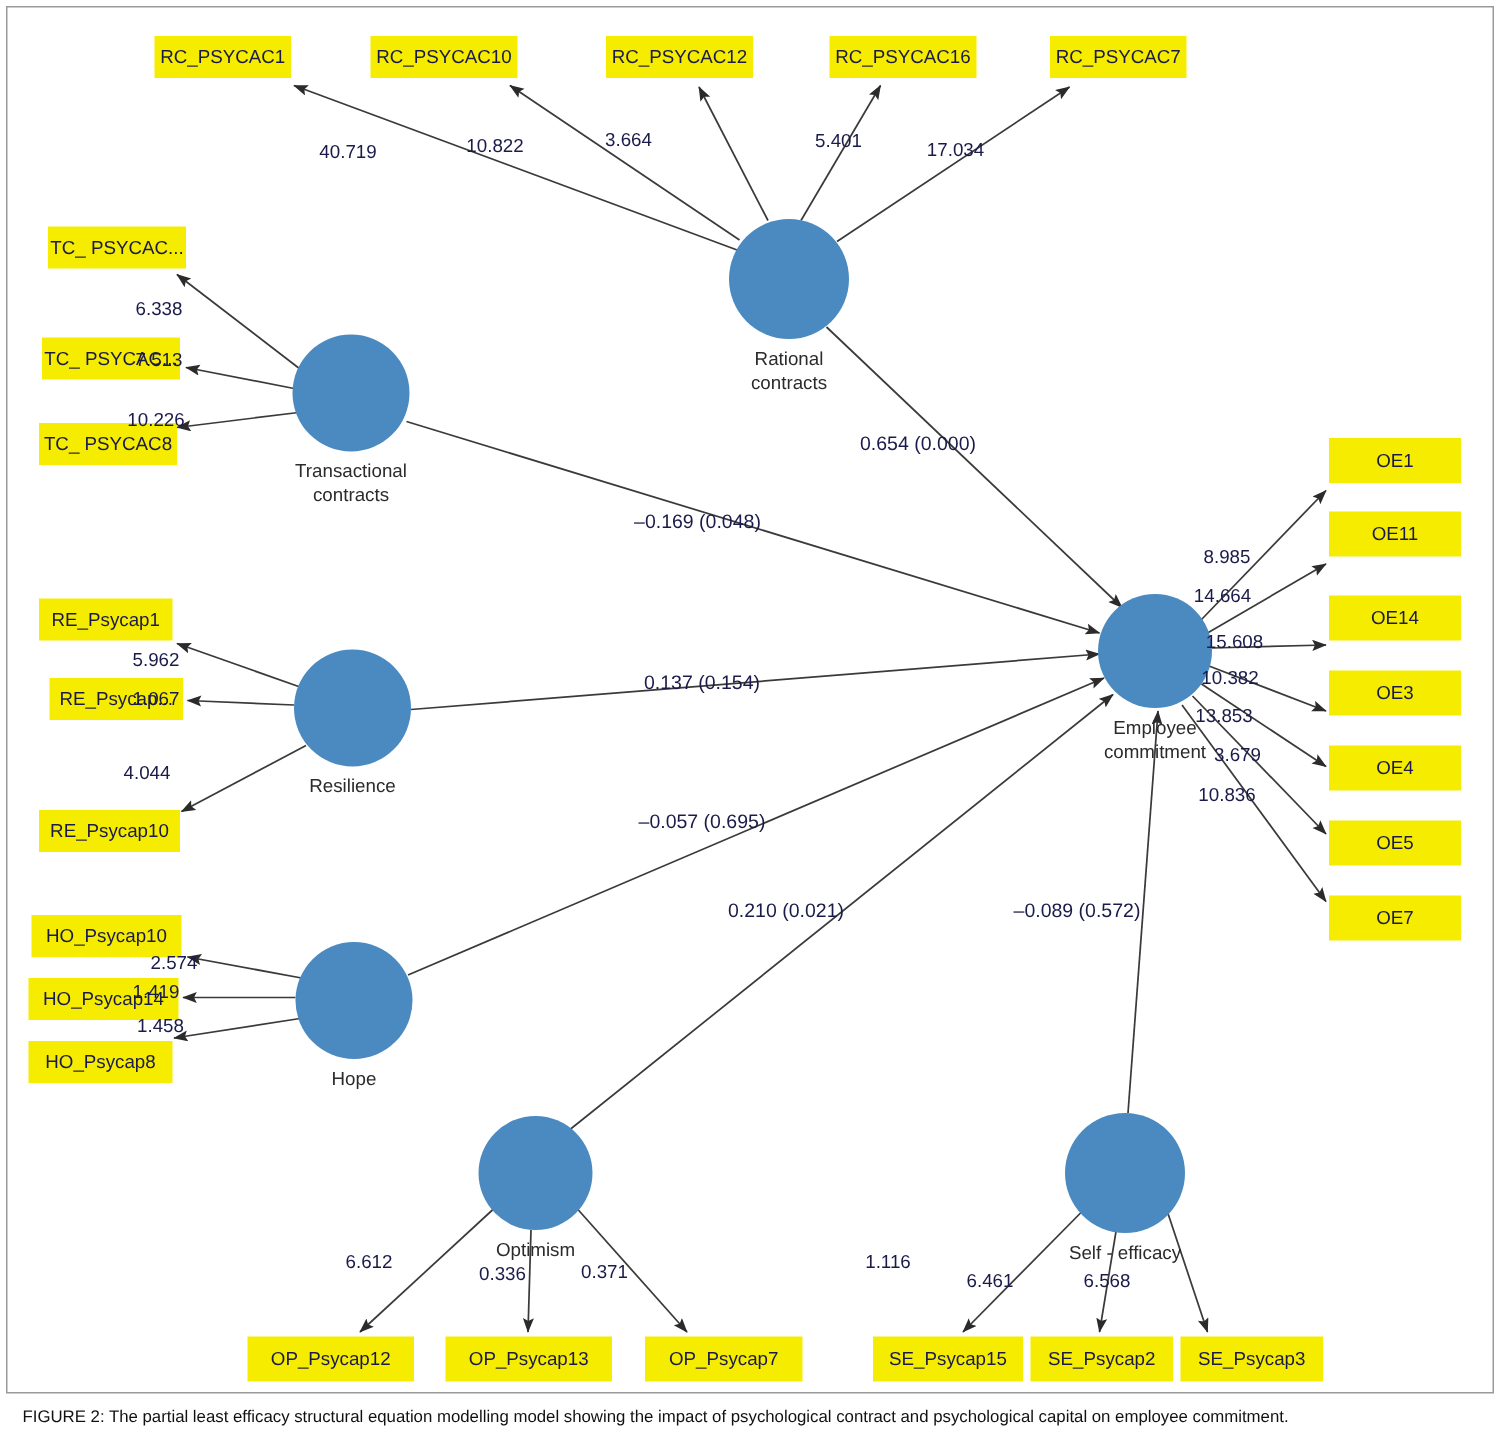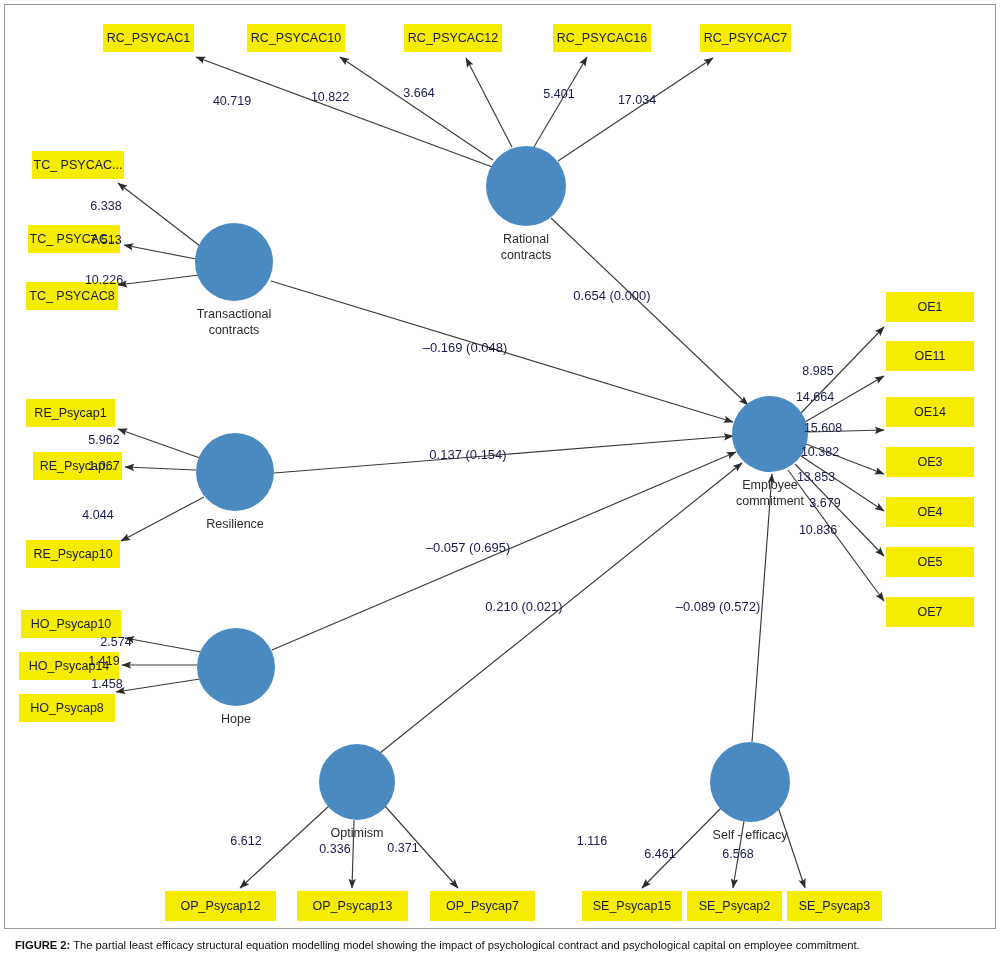--- a/index.html
+++ b/index.html
@@ -8,21 +8,21 @@
   #figure-frame{position:absolute;left:4px;top:4px;width:992px;height:925px;border:1px solid #9a9a9a;box-sizing:border-box;background:#fff;}
   svg#diagram{position:absolute;left:0;top:0;width:1001px;height:935px;}
   .node-box rect{fill:#f5ec00;stroke:none;}
   .node-box text{font-family:"Liberation Sans", sans-serif;font-size:12.5px;fill:#1b1b4b;dominant-baseline:middle;}
   .construct circle{fill:#4a8ac0;stroke:none;}
   .construct text{font-family:"Liberation Sans", sans-serif;font-size:12.5px;fill:#2b2b2b;text-anchor:middle;}
   .edge{stroke:#3a3a3a;stroke-width:1.15px;fill:none;}
   .edge-label{font-family:"Liberation Sans", sans-serif;font-size:12.5px;fill:#1b1b4b;}
   .path-label{font-family:"Liberation Sans", sans-serif;font-size:13px;fill:#1b1b4b;}
   #caption{position:absolute;left:4px;top:938px;width:992px;font-size:11.2px;color:#111;line-height:1.3;font-family:"Liberation Sans", sans-serif;}
-  #caption b{font-weight:bold;padding-left:11px;}
+  #caption b{font-weight:normal;padding-left:11px;}
   #caption .cap-text{font-weight:normal;}
 </style>
 </head>
 <body>
 
 <div id="page">
 
   <div id="figure-frame"></div>
 
   <svg id="diagram" viewBox="0 0 1001 935">

